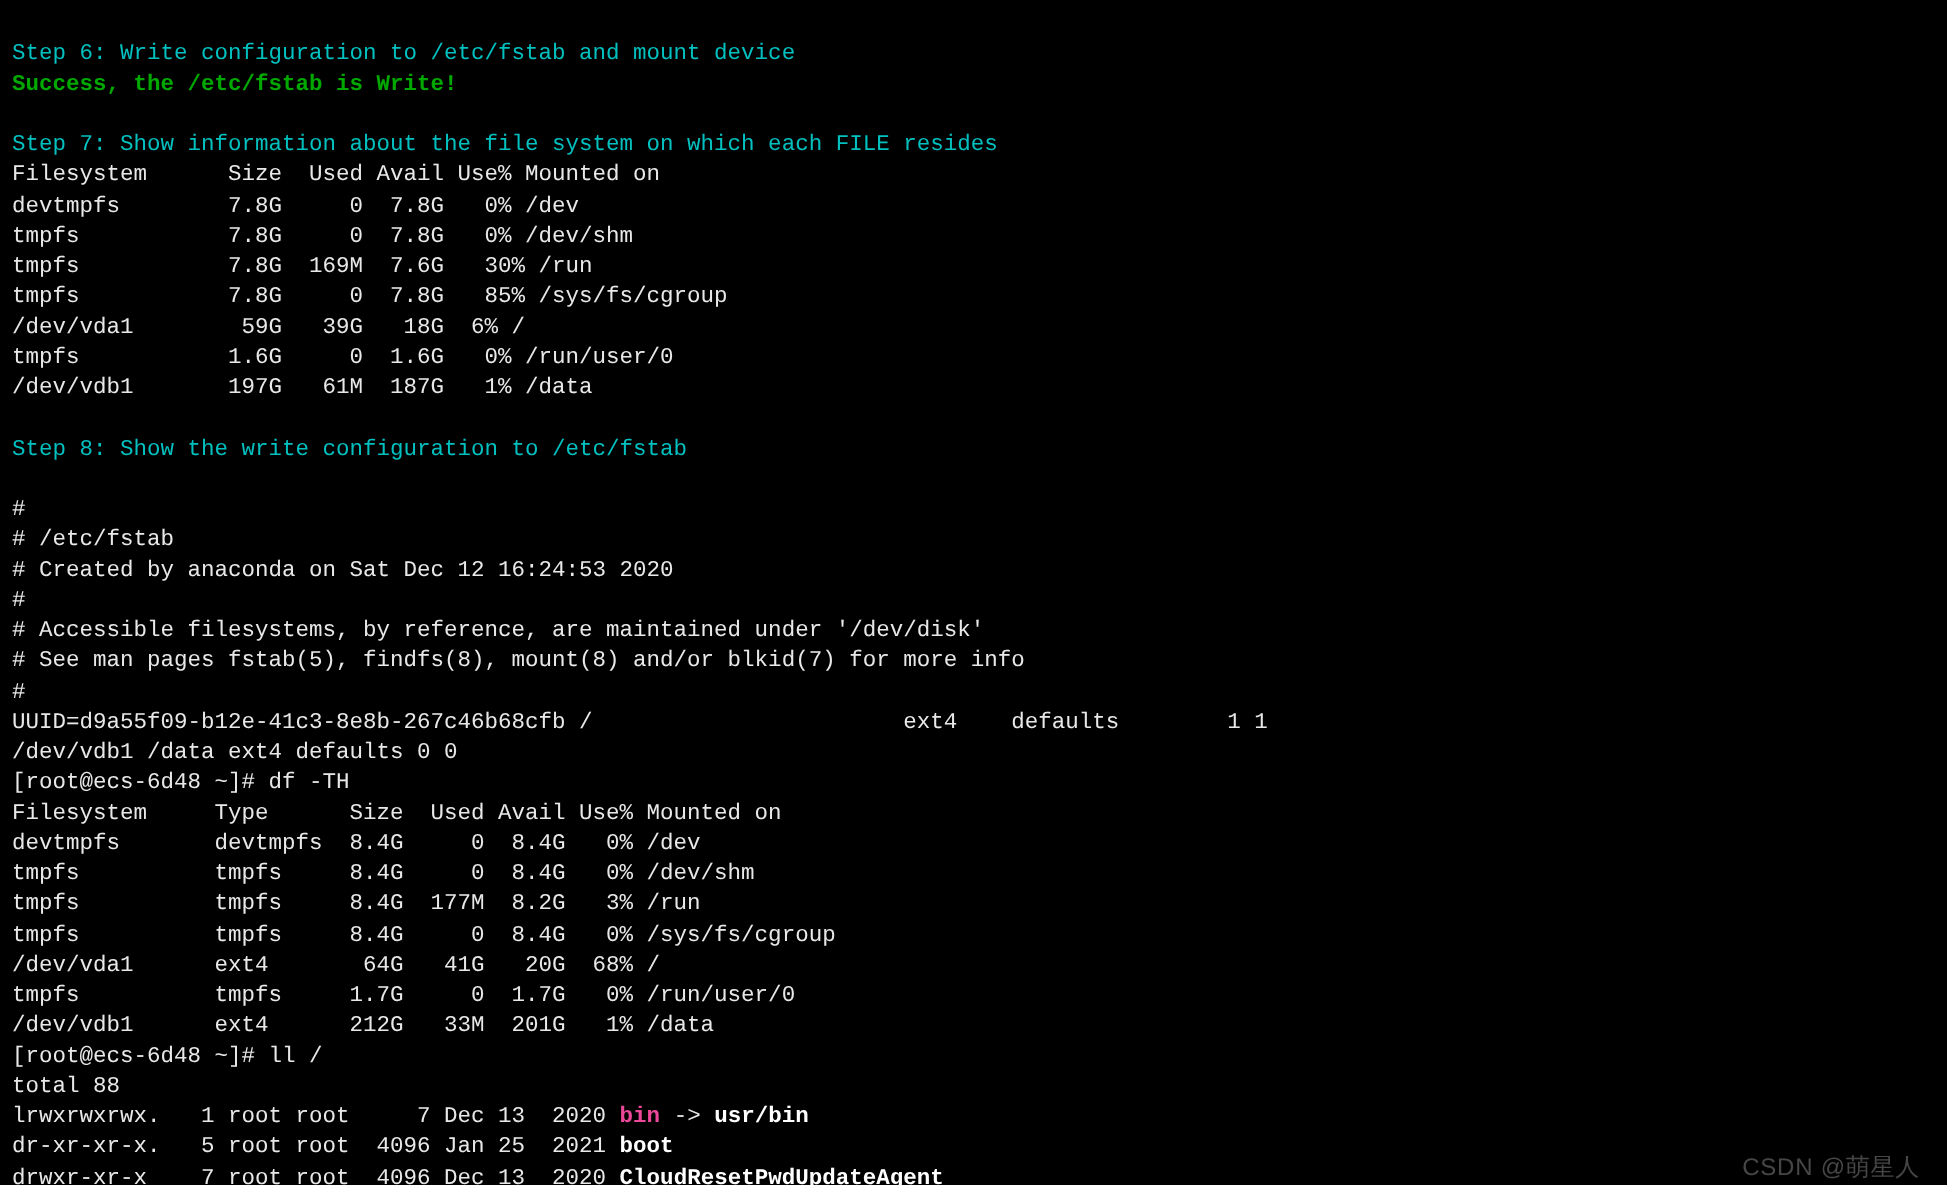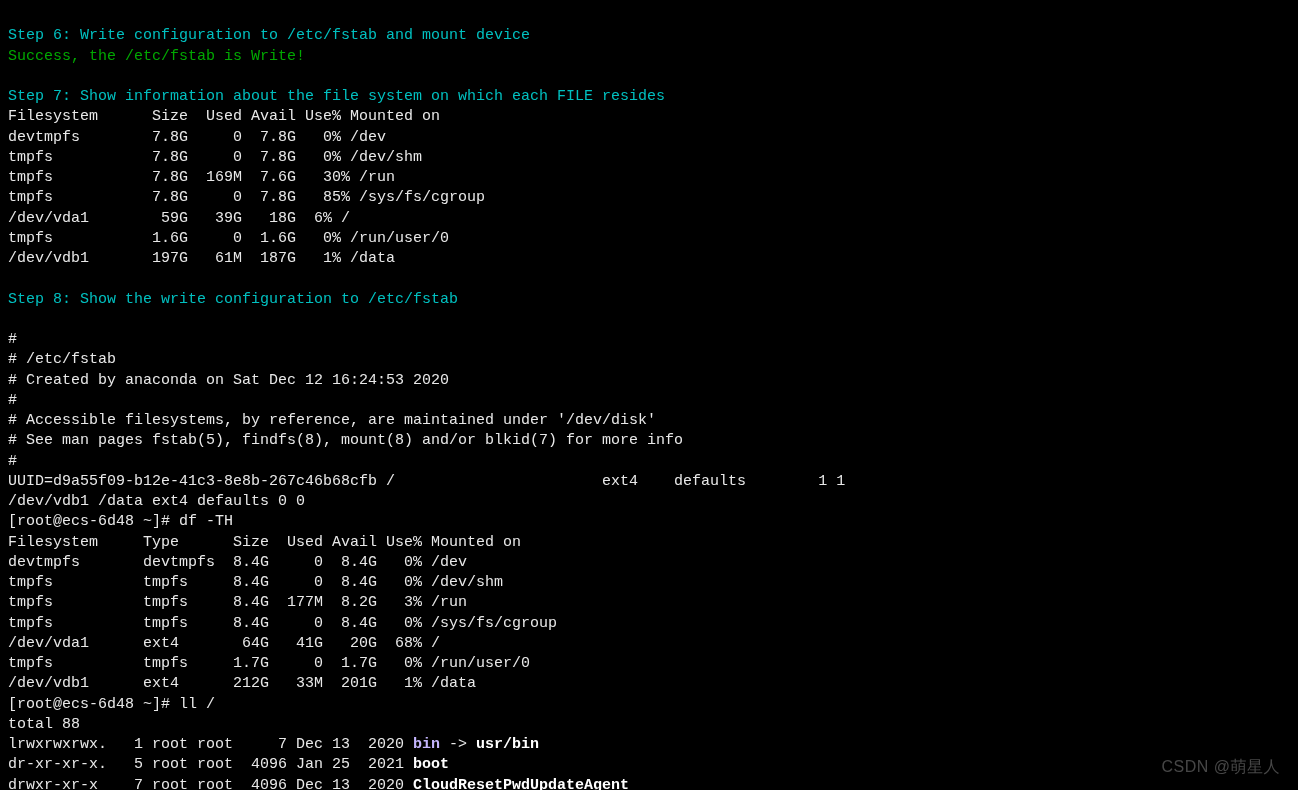--- a/index.html
+++ b/index.html
@@ -12,28 +12,28 @@
     line-height: 1.35;
     width: 1298px;
     height: 790px;
     overflow: hidden;
   }
   .terminal {
     padding: 6px 8px;
     white-space: pre;
   }
   .cyan { color: #00c0c0; font-family: Liberation Mono, monospace; }
-  .green { color: #00a800; }
+  .green { color: #00a800; font-weight: bold; }
   .white { color: #e8e8e8; }
   .blue { color: #ffffff; font-weight: bold; }
-  .ltblue { color: #c4b5fd; font-weight: bold; }
+  .ltblue { color: #ec4899; font-weight: bold; }
   .watermark {
     position: absolute;
     right: 18px;
-    bottom: 12px;
+    bottom: 0;
     color: rgba(200,200,200,0.35);
     font-family: sans-serif;
     font-size: 16px;
     letter-spacing: 0.5px;
   }
 </style>
 </head>
 <body>
 
 <div class="terminal">

